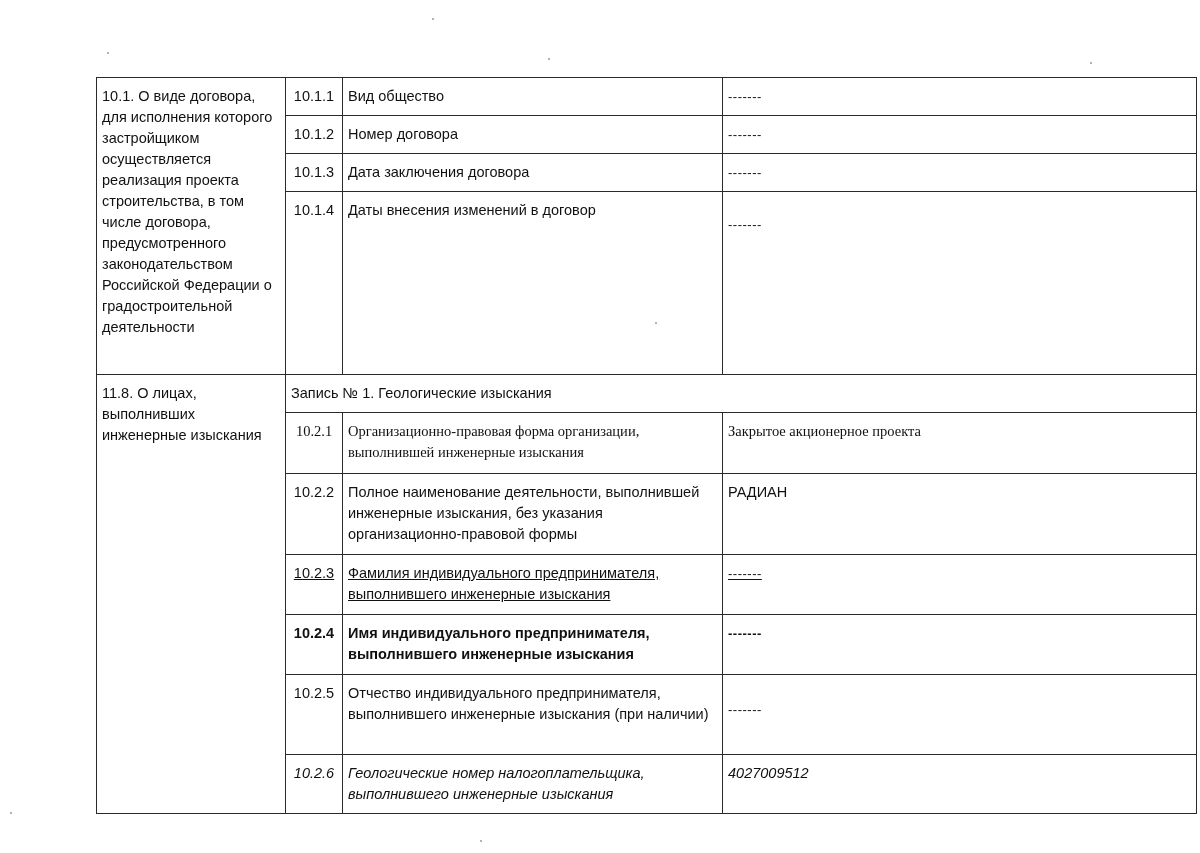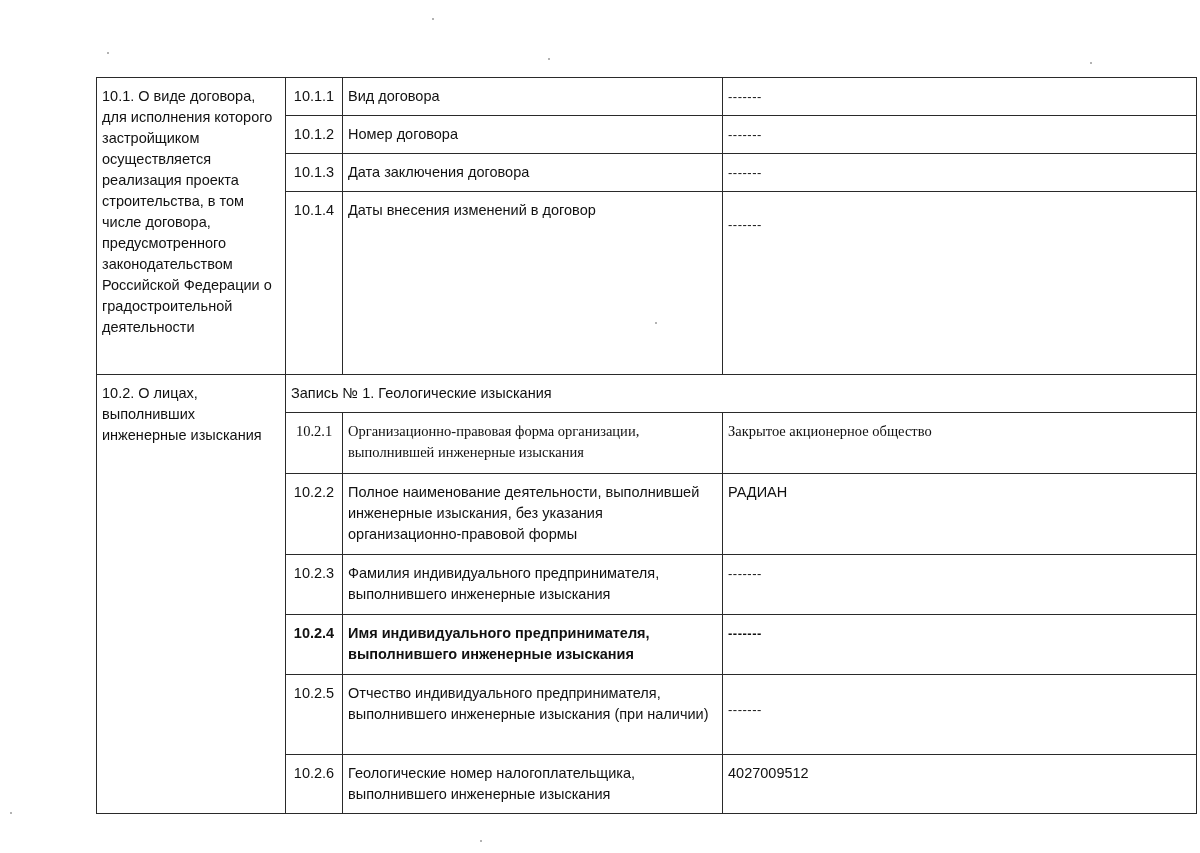--- a/index.html
+++ b/index.html
@@ -44,24 +44,24 @@
     col.c-val { width: 474px; }
 
     td.sec { padding-top: 8px; padding-left: 6px; }
     td.num { padding-left: 5px; white-space: nowrap; text-align: center; }
 
     tr.r-10-1-1 td, tr.r-10-1-2 td, tr.r-10-1-3 td { height: 25px; }
     tr.r-10-1-4 td { height: 170px; }
     tr.r-rec td { height: 25px; }
     tr.r-10-2-1 td { height: 48px; font-family: Liberation Serif, serif; }
     tr.r-10-2-2 td { height: 68px; }
-    tr.r-10-2-3 td { height: 47px; }
+    tr.r-10-2-3 td { height: 47px; text-decoration: underline; }
     tr.r-10-2-4 td { height: 47px; font-weight: bold; }
     tr.r-10-2-5 td { height: 67px; margin-top: 8px; }
-    tr.r-10-2-6 td { height: 46px; }
+    tr.r-10-2-6 td { height: 46px; font-style: italic; }
 
     .dash { letter-spacing: 0.5px; font-size: 13px; }
     .val-1014 { display: block; margin-top: 14px; }
     .val-1025 { display: block; margin-top: 16px; }
 
     .speck {
       position: absolute;
       width: 2px; height: 2px;
       background: #9a9a9a;
       border-radius: 1px;
@@ -77,21 +77,21 @@
       <col class="c-sec">
         <col class="c-num">
         <col class="c-lbl">
         <col class="c-val">
     </colgroup>
     <tbody>
 
       <tr class="r-10-1-1">
         <td class="sec" rowspan="4">10.1. О виде договора, для исполнения которого застройщиком осуществляется реализация проекта строительства, в том числе договора, предусмотренного законодательством Российской Федерации о градостроительной деятельности</td>
         <td class="num">10.1.1</td>
-        <td class="lbl">Вид договора</td>
+        <td class="lbl">Вид общество</td>
         <td class="val dash">-------</td>
       </tr>
       <tr class="r-10-1-2">
         <td class="num">10.1.2</td>
         <td class="lbl">Номер договора</td>
         <td class="val dash">-------</td>
       </tr>
       <tr class="r-10-1-3">
         <td class="num">10.1.3</td>
         <td class="lbl">Дата заключения договора</td>
@@ -99,27 +99,27 @@
       </tr>
       <tr class="r-10-1-4">
         <td class="num">10.1.4</td>
         <td class="lbl">Даты внесения изменений в договор</td>
         <td class="val">
           <span class="dash val-1014">-------</span>
         </td>
       </tr>
 
       <tr class="r-rec">
-        <td class="sec" rowspan="7">10.2. О лицах, выполнивших инженерные изыскания</td>
+        <td class="sec" rowspan="7">11.8. О лицах, выполнивших инженерные изыскания</td>
         <td colspan="3">Запись № 1. Геологические изыскания</td>
       </tr>
       <tr class="r-10-2-1">
         <td class="num">10.2.1</td>
         <td class="lbl">Организационно-правовая форма организации, выполнившей инженерные изыскания</td>
-        <td class="val">Закрытое акционерное общество</td>
+        <td class="val">Закрытое акционерное проекта</td>
       </tr>
       <tr class="r-10-2-2">
         <td class="num">10.2.2</td>
         <td class="lbl">Полное наименование деятельности, выполнившей инженерные изыскания, без указания организационно-правовой формы</td>
         <td class="val">РАДИАН</td>
       </tr>
       <tr class="r-10-2-3">
         <td class="num">10.2.3</td>
         <td class="lbl">Фамилия индивидуального предпринимателя, выполнившего инженерные изыскания</td>
         <td class="val dash">-------</td>

